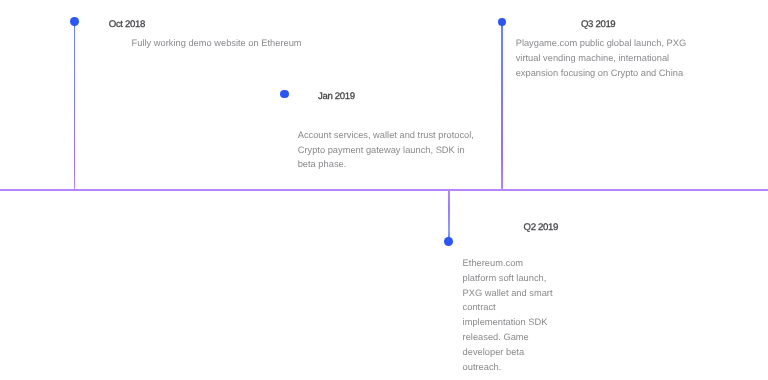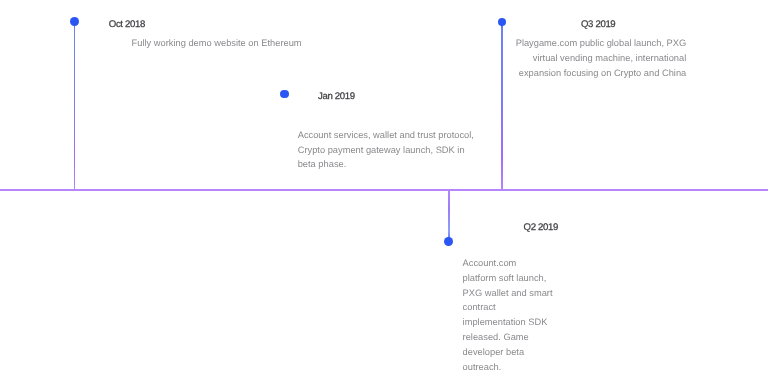--- a/index.html
+++ b/index.html
@@ -63,35 +63,35 @@
       <span class="ln">Crypto payment gateway launch, SDK in</span>
       <span class="ln">beta phase.</span>
     </div>
   </div>
 
   <div class="milestone">
     <div class="stem down" style="left:447.7px;top:189px;height:52.5px;"></div>
     <div class="dot" style="left:444.3px;top:236.9px;"></div>
     <div class="title" style="left:462.6px;top:223px;margin-left:41px;">Q2 2019</div>
     <div class="body" style="left:462.6px;top:255.9px;">
-      <span class="ln">Account.com</span>
+      <span class="ln">Ethereum.com</span>
       <span class="ln">platform soft launch,</span>
       <span class="ln">PXG wallet and smart</span>
       <span class="ln">contract</span>
       <span class="ln">implementation SDK</span>
       <span class="ln">released. Game</span>
       <span class="ln">developer beta</span>
       <span class="ln">outreach.</span>
     </div>
   </div>
 
   <div class="milestone">
     <div class="stem up" style="left:501px;top:21.8px;height:168.8px;"></div>
     <div class="dot" style="left:497.6px;top:17.5px;"></div>
     <div class="title" style="left:513px;top:19.8px;margin-left:48px;">Q3 2019</div>
-    <div class="body" style="left:515.7px;top:36.4px;text-align:right;">
+    <div class="body" style="left:515.7px;top:36.4px;">
       <span class="ln">Playgame.com public global launch, PXG</span>
       <span class="ln">virtual vending machine, international</span>
       <span class="ln">expansion focusing on Crypto and China</span>
     </div>
   </div>
 
 </div>
 
 </body></html>

